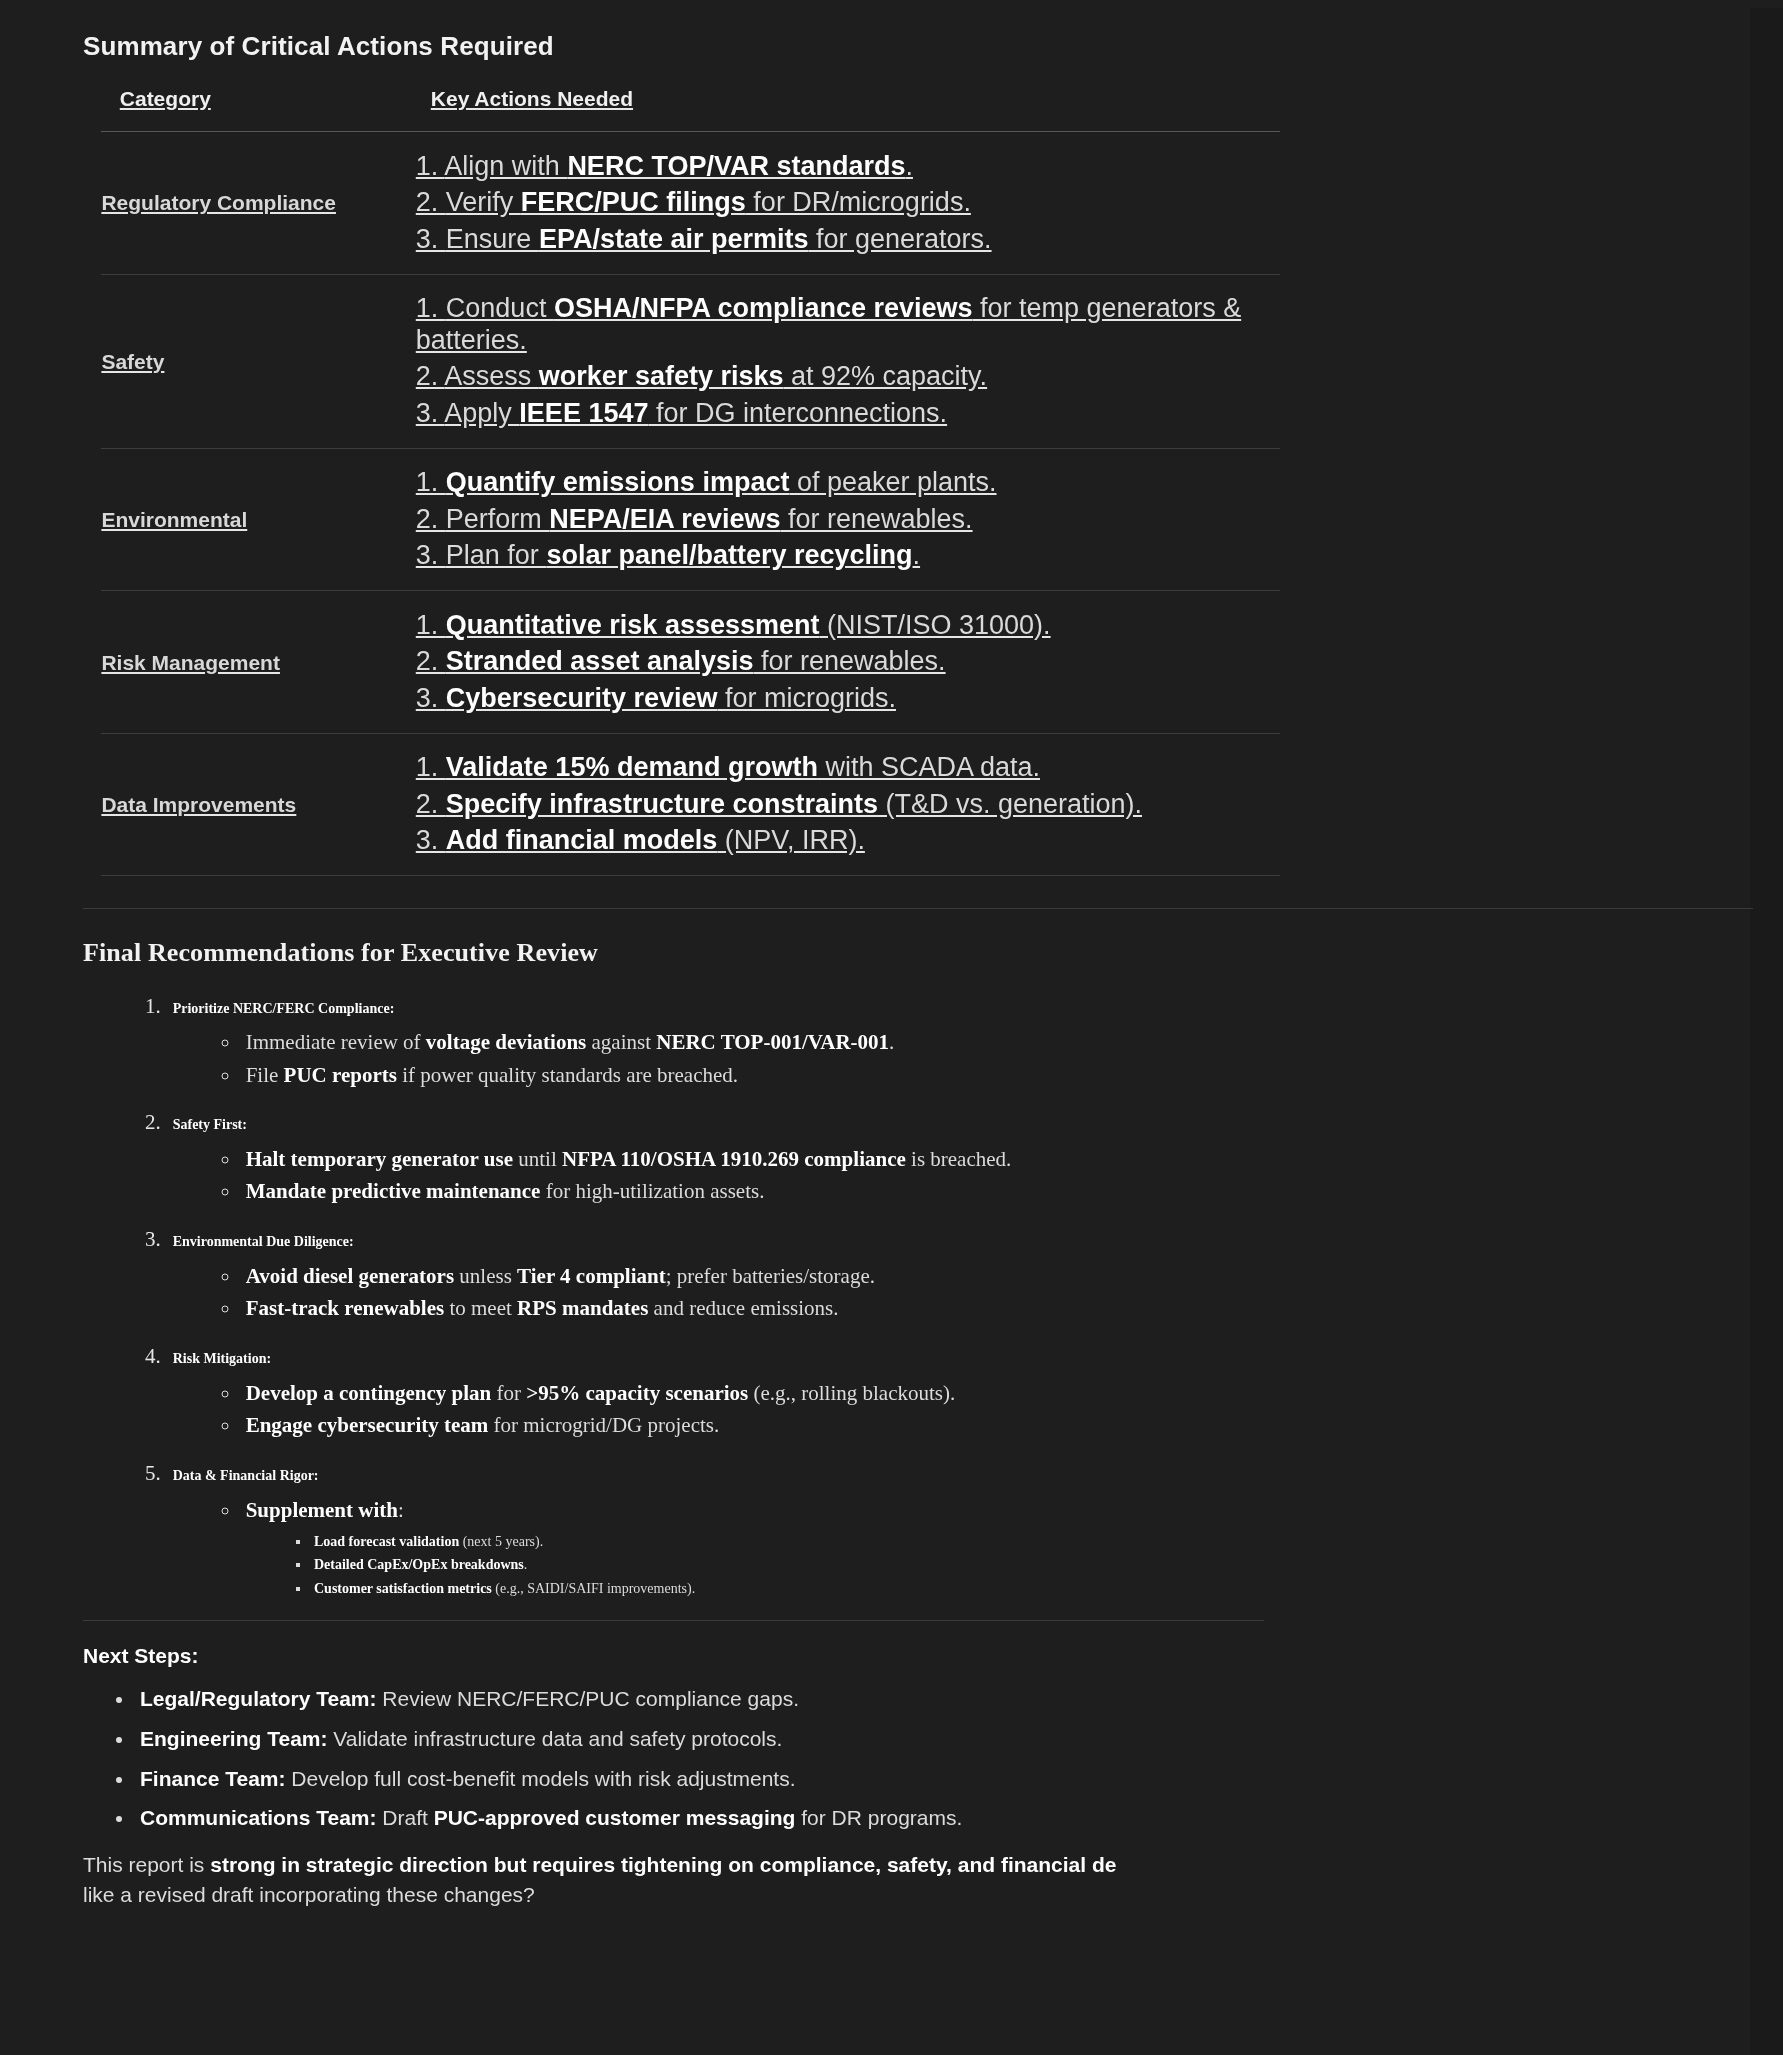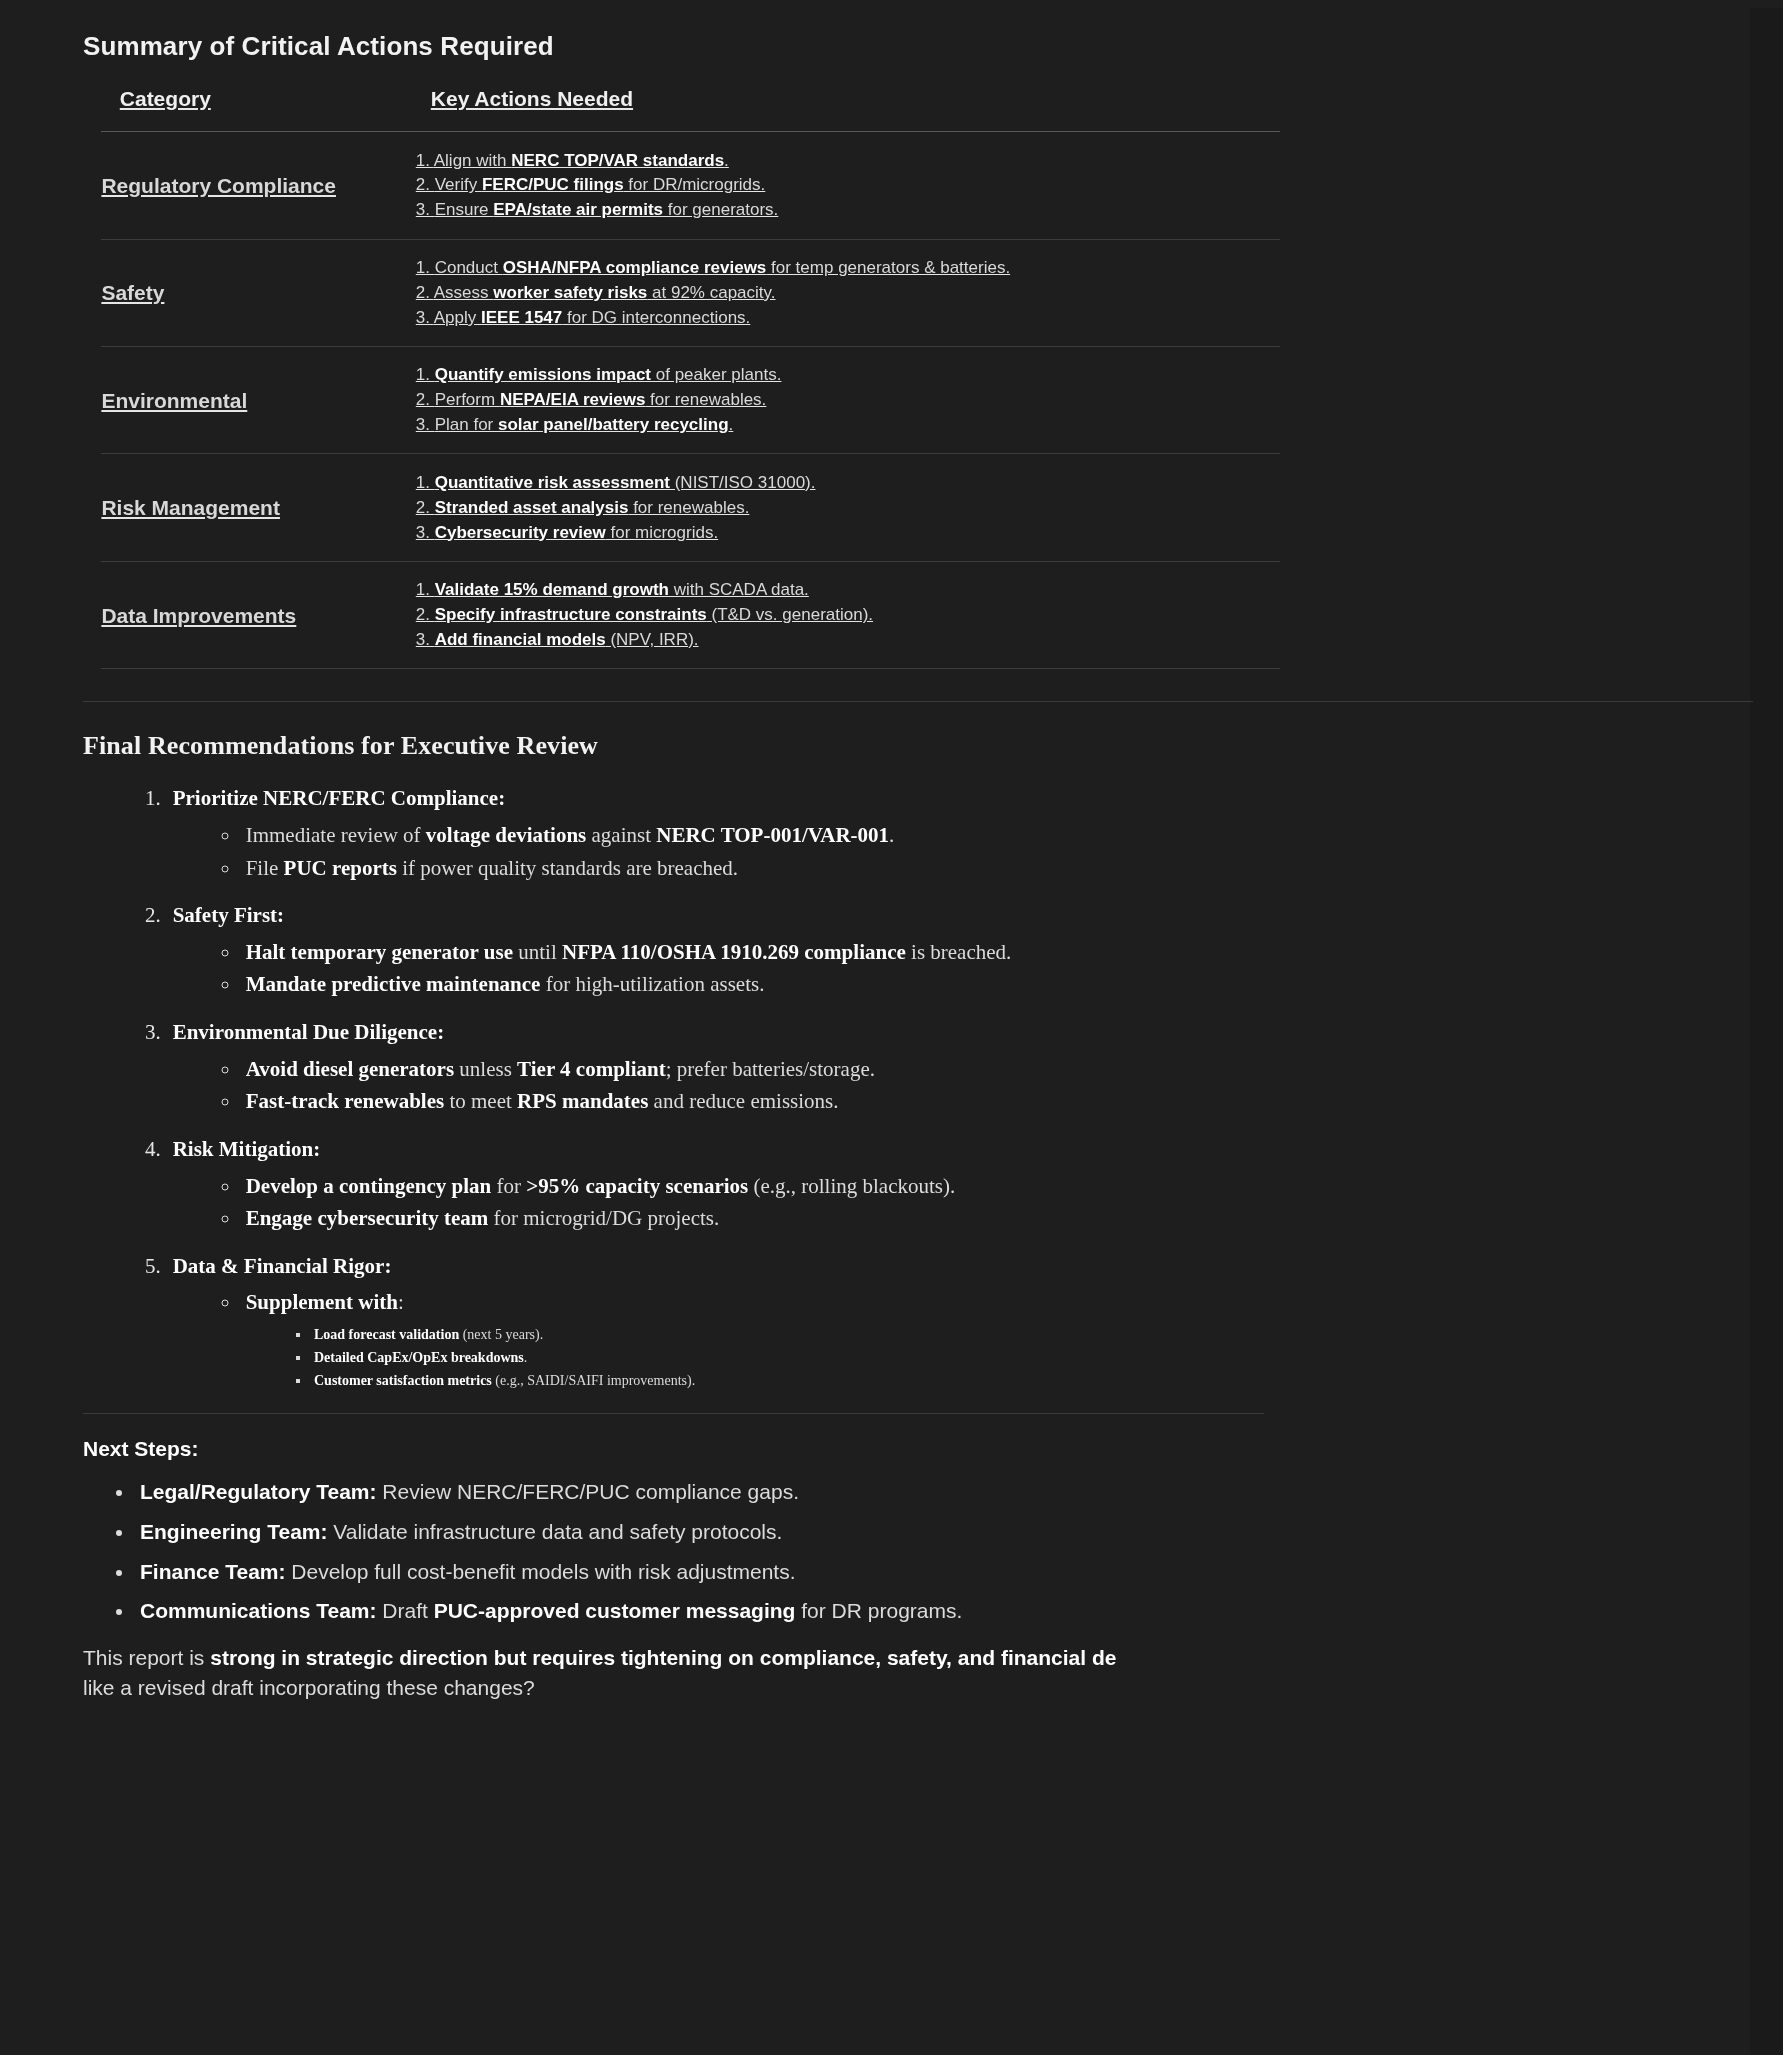--- a/index.html
+++ b/index.html
@@ -86,21 +86,21 @@
     padding-left: 18.4px;
     font-size: 21px;
   }
   td.acts { padding-left: 15px; }
   td.acts ol {
     margin: 0;
     padding: 0 0 0 0;
     list-style: none;
   }
   td.acts ol li {
-    font-size: 17px;
+    font-size: 27px;
     line-height: 1.17;
     padding: 0 0 5px 0;
     color: #dadada;
   }
   td.acts ol li:last-child { padding-bottom: 0; }
   b, strong { color: #ffffff; font-weight: bold; }
 
   hr.div {
     border: none;
     border-top: 0.8px solid #3a3a3a;
@@ -121,21 +121,21 @@
   }
   ol.rec-list > li {
     margin-bottom: 3.3px;
     line-height: 1.2;
     color: #e6e6e6;
     padding-left: 6.7px;
   }
   ol.rec-list > li > .rec-head {
     font-weight: bold;
     color: #ffffff;
-    font-size: 21px;
+    font-size: 14px;
   }
   ul.sub {
     list-style: circle;
     margin: 11.7px 0 22px 0;
     padding-left: 68px;
   }
   ul.sub > li {
     font-size: 21px;
     line-height: 1.22;
     color: #dcdcdc;

